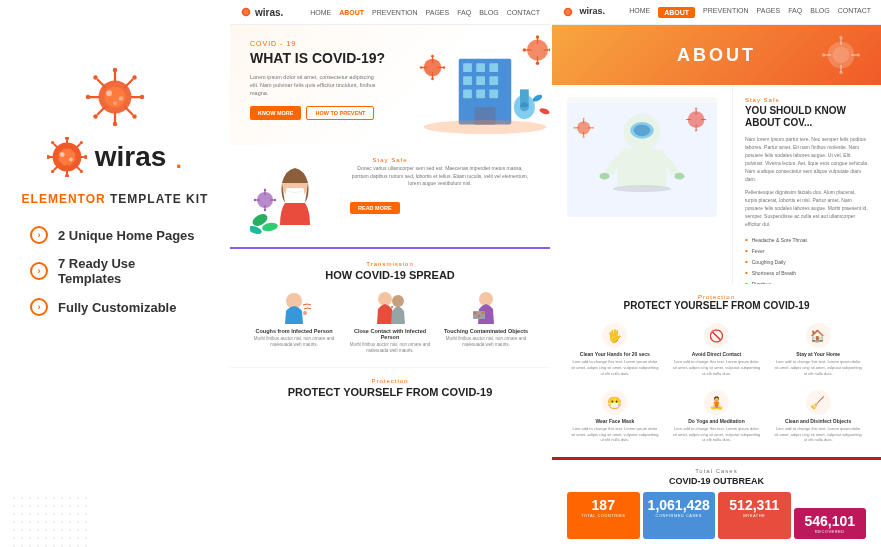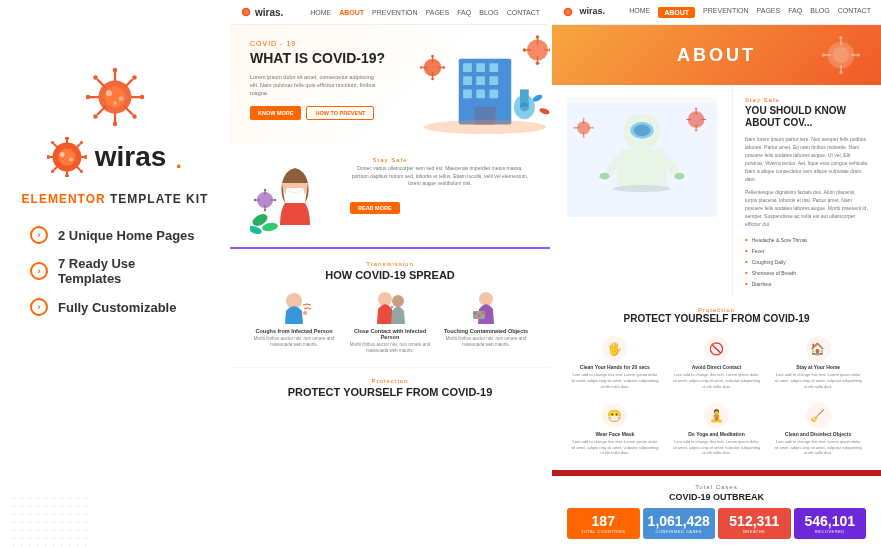--- a/index.html
+++ b/index.html
@@ -513,21 +513,21 @@
 
     .protect-card-text {
       font-size: 4px;
       color: #888;
       line-height: 1.4;
     }
 
     
     .rp-outbreak {
       padding: 8px 15px;
-      border-top: 6px solid #b91c1c;
+      border-top: 3px solid #b91c1c;
     }
 
     .outbreak-title {
       font-size: 9px;
       font-weight: 800;
       color: #222;
       text-align: center;
       margin-bottom: 6px;
     }
 
@@ -539,21 +539,21 @@
     .stat-card {
       flex: 1;
       padding: 5px 4px;
       border-radius: 3px;
       text-align: center;
     }
 
     .stat-card.orange { background: #ff6600; }
     .stat-card.blue { background: #4a90d9; }
     .stat-card.red { background: #e74c3c; }
-    .stat-card.green { background: #6d28d9; }
+    .stat-card.green { background: #be185d; margin-top: 16px; }
 
     .stat-number {
       font-size: 14px;
       font-weight: 800;
       color: #fff;
     }
 
     .stat-label {
       font-size: 4px;
       color: rgba(255,255,255,0.9);

